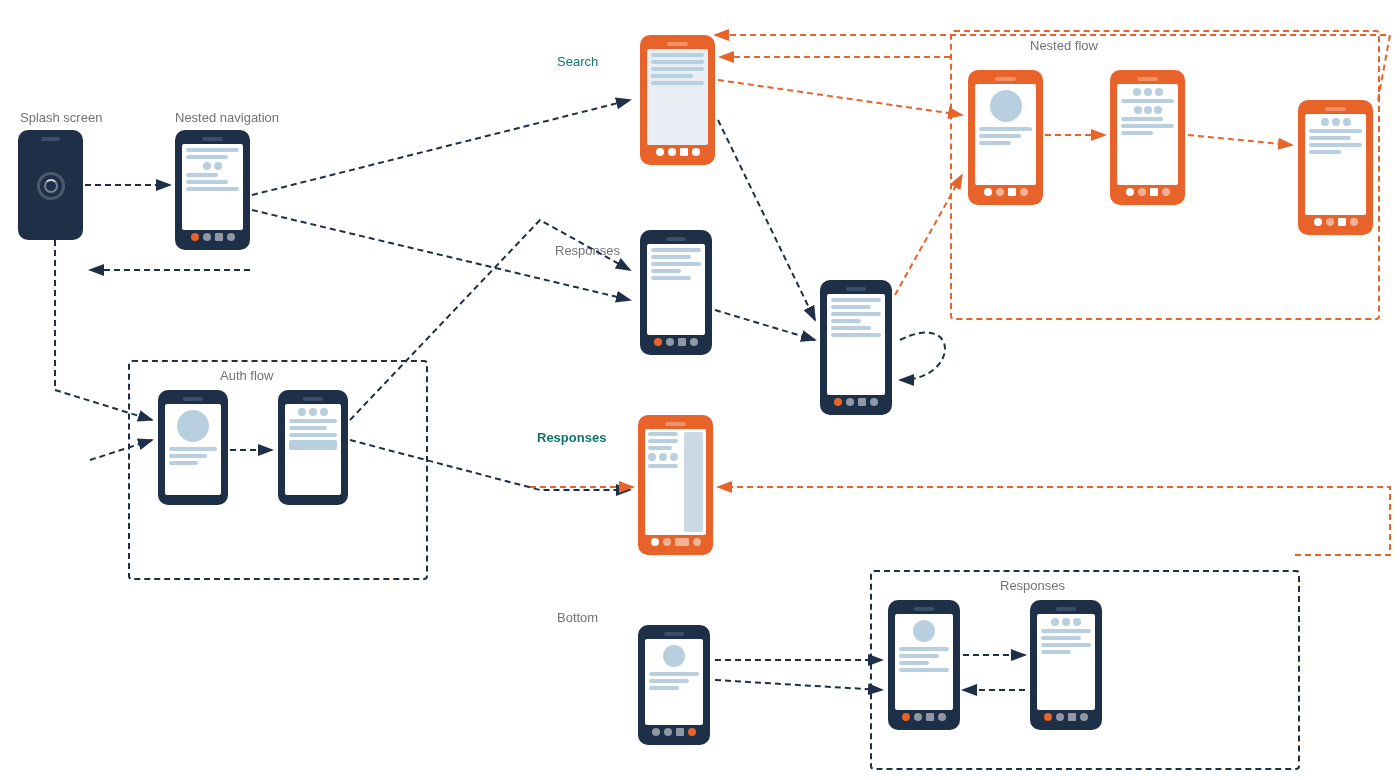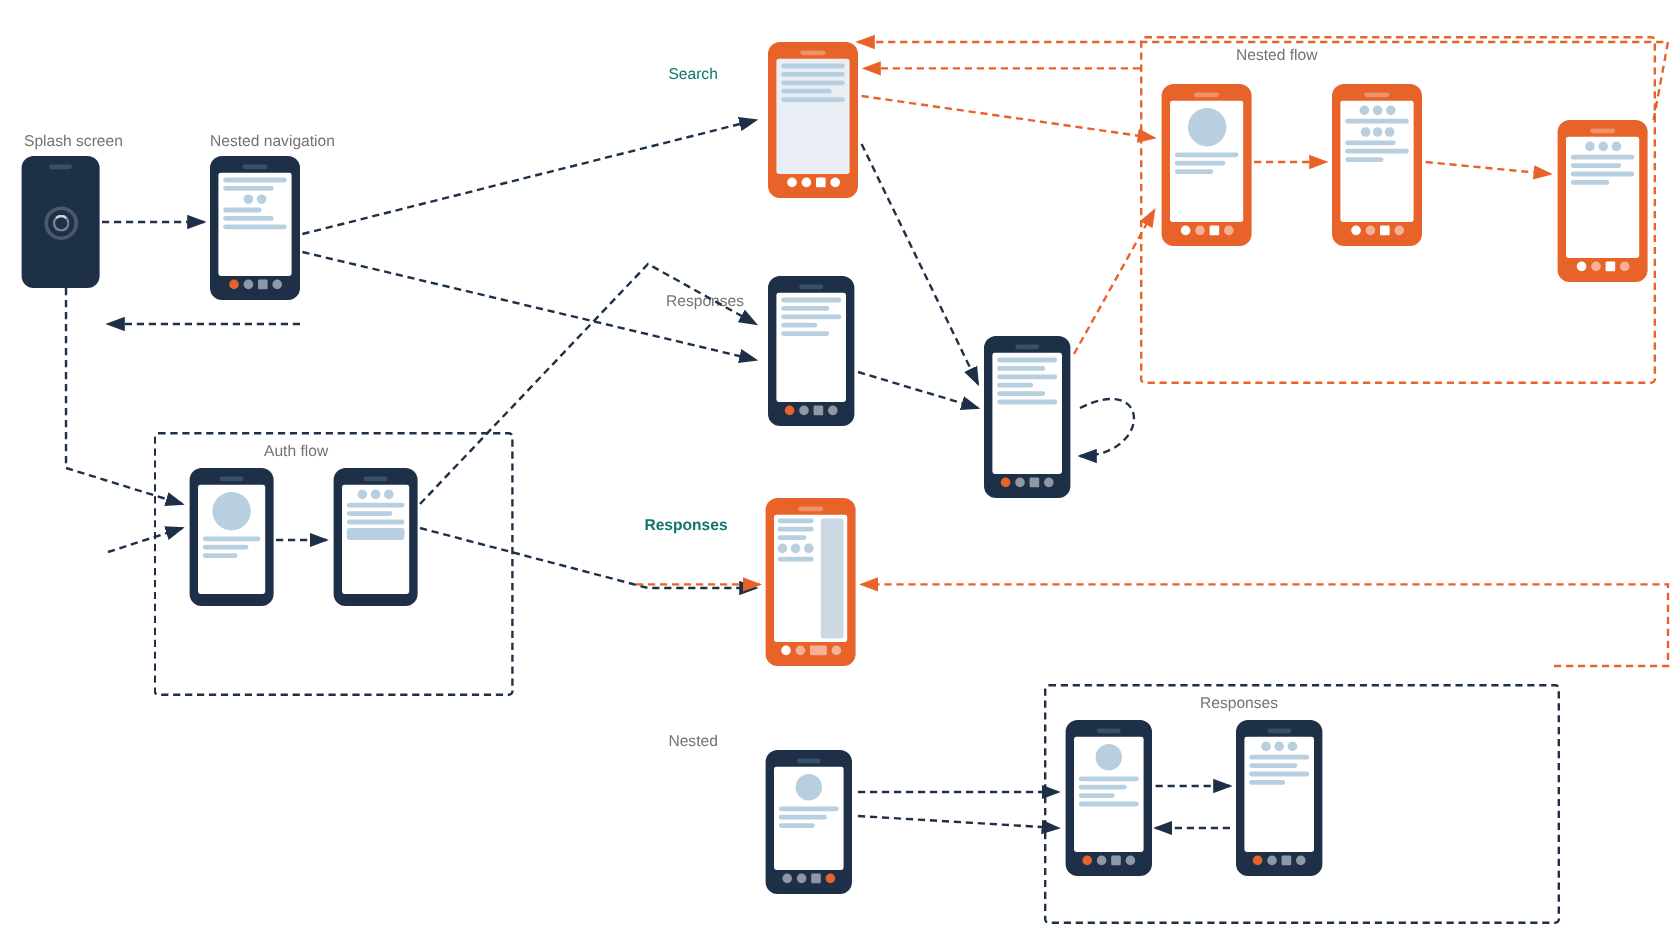--- a/index.html
+++ b/index.html
@@ -154,21 +154,21 @@
   <div class="dash-box orange" style="left:950px; top:30px; width:430px; height:290px;"></div>
 
   <div class="dash-box" style="left:870px; top:570px; width:430px; height:200px;"></div>
 
   <div class="label" style="left:20px; top:110px;">Splash screen</div>
   <div class="label" style="left:175px; top:110px;">Nested navigation</div>
   <div class="label" style="left:220px; top:368px;">Auth flow</div>
   <div class="label orange" style="left:557px; top:54px;">Search</div>
   <div class="label" style="left:555px; top:243px;">Responses</div>
   <div class="label orange" style="left:537px; top:430px;font-weight:bold;">Responses</div>
-  <div class="label" style="left:557px; top:610px;">Nested</div>
+  <div class="label" style="left:557px; top:610px;">Bottom</div>
   <div class="label" style="left:1030px; top:38px;">Nested flow</div>
   <div class="label" style="left:1000px; top:578px;">Responses</div>
 
   <div class="phone" style="left:18px; top:130px; width:65px; height:110px;">
     <div class="phone-body dark" style="height:110px;">
       <div class="phone-speaker"></div>
       <div class="phone-screen" style="background:#1e3048;">
         <div style="margin:auto; width:28px; height:28px; border-radius:50%; border:3px solid rgba(255,255,255,0.2); display:flex; align-items:center; justify-content:center;">
           <div style="width:14px; height:14px; border-radius:50%; border:2px solid rgba(255,255,255,0.4); border-top-color:rgba(255,255,255,0.8);"></div>
         </div>

